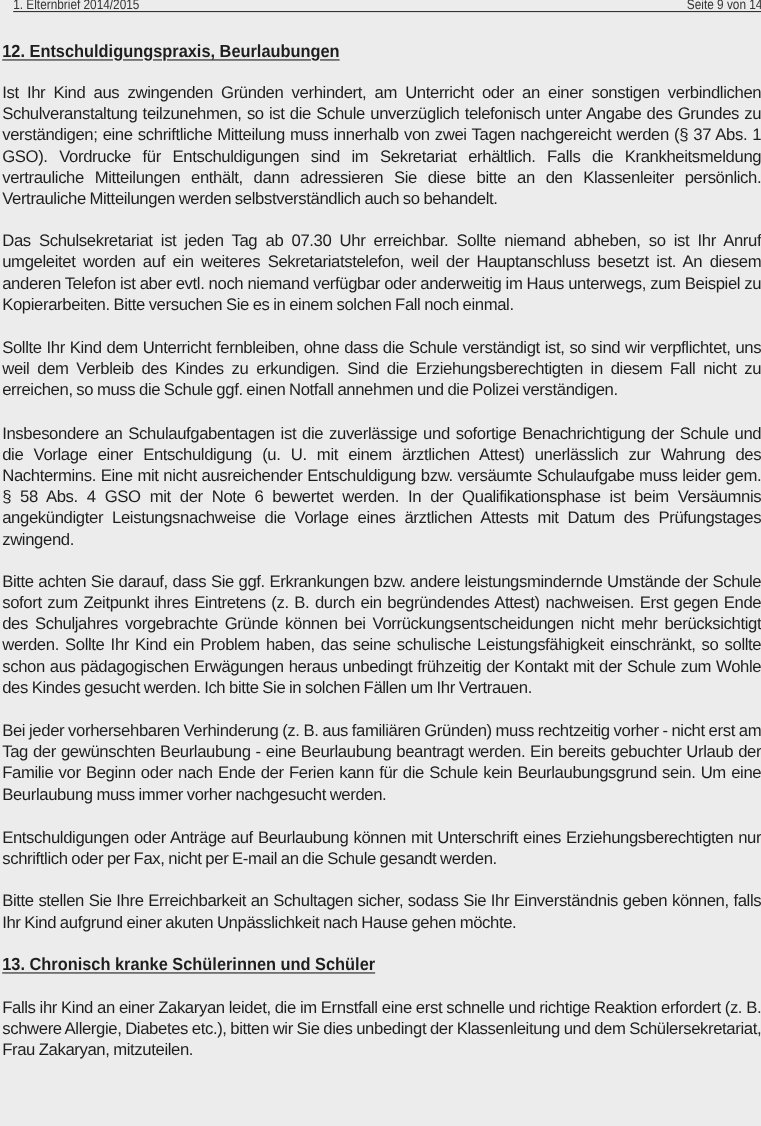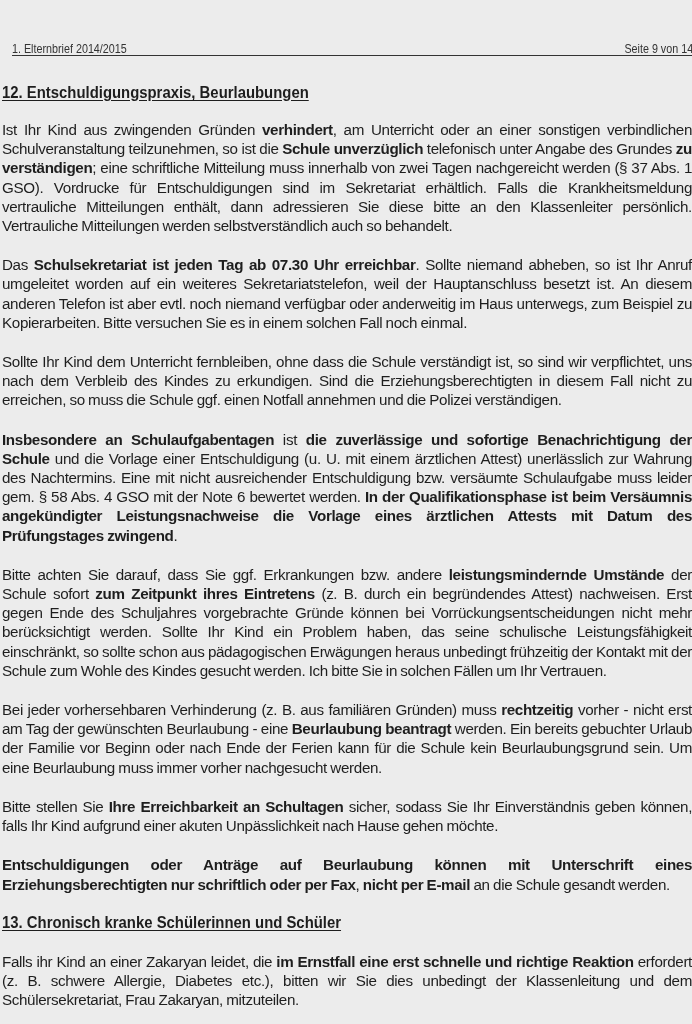--- a/index.html
+++ b/index.html
@@ -2,21 +2,21 @@
 <html><head>
 <meta charset="utf-8">
 <style>
   html, body { margin: 0; padding: 0; }
   body {
     width: 692px; height: 1024px; overflow: hidden;
     background: #ececec;
     color: #1e1e1e;
     font-family: "Liberation Sans", sans-serif;
   }
-  .page { position: relative; width: 692px; height: 968px; margin-top: 45px; }
+  .page { position: relative; width: 692px; height: 968px; }
   .running-header {
     position: absolute; left: 12px; right: 0; top: -2px;
     height: 12px;
     border-bottom: 1.5px solid #333;
     font-size: 12.5px; line-height: 12px;
     display: flex; justify-content: space-between;
     color: #333;
     transform: scaleX(0.86); transform-origin: left top;
     width: 792px;
   }
@@ -31,49 +31,49 @@
     transform: scaleX(0.93); transform-origin: left;
     white-space: nowrap;
   }
   p {
     margin: 0 0 20px 0;
     font-size: 15.2px; line-height: 19.2px;
     text-align: justify;
     letter-spacing: -0.35px;
     word-spacing: -0.5px;
   }
-  b { font-weight: bold; }
+  b { font-weight: normal; }
   .h13 { margin-top: -1px; margin-bottom: 19px; }
   .lastp { margin-bottom: 0; }
 </style>
 </head>
 <body>
 
 <div class="page">
   <div class="running-header">
     <span>1. Elternbrief 2014/2015</span>
     <span>Seite 9 von 14</span>
   </div>
 
   <div class="content">
     <h2>12. Entschuldigungspraxis, Beurlaubungen</h2>
 
     <p><span>Ist Ihr Kind aus zwingenden Gründen </span><b>verhindert</b><span>, am Unterricht oder an einer sonstigen verbindlichen Schulveranstaltung teilzunehmen, so ist die </span><b>Schule unverzüglich</b><span> telefonisch unter Angabe des Grundes </span><b>zu verständigen</b><span>; eine schriftliche Mitteilung muss innerhalb von zwei Tagen nachgereicht werden (§ 37 Abs. 1 GSO). Vordrucke für Entschuldigungen sind im Sekretariat erhältlich. Falls die Krankheitsmeldung vertrauliche Mitteilungen enthält, dann adressieren Sie diese bitte an den Klassenleiter persönlich. Vertrauliche Mitteilungen werden selbstverständlich auch so behandelt.</span></p>
 
     <p><span>Das </span><b>Schulsekretariat ist jeden Tag ab 07.30 Uhr erreichbar</b><span>. Sollte niemand abheben, so ist Ihr Anruf umgeleitet worden auf ein weiteres Sekretariatstelefon, weil der Hauptanschluss besetzt ist. An diesem anderen Telefon ist aber evtl. noch niemand verfügbar oder anderweitig im Haus unterwegs, zum Beispiel zu Kopierarbeiten. Bitte versuchen Sie es in einem solchen Fall noch einmal.</span></p>
 
-    <p><span>Sollte Ihr Kind dem Unterricht fernbleiben, ohne dass die Schule verständigt ist, so sind wir verpflichtet, uns nach dem Verbleib des Kindes zu erkundigen. Sind die Erziehungsberechtigten in diesem Fall nicht zu erreichen, so muss die Schule ggf. einen Notfall annehmen und die Polizei verständigen.</span></p>
+    <p><span>Sollte Ihr Kind dem Unterricht fernbleiben, ohne dass die Schule verständigt ist, so sind wir verpflichtet, uns weil dem Verbleib des Kindes zu erkundigen. Sind die Erziehungsberechtigten in diesem Fall nicht zu erreichen, so muss die Schule ggf. einen Notfall annehmen und die Polizei verständigen.</span></p>
 
     <p><b>Insbesondere an Schulaufgabentagen</b><span> ist </span><b>die zuverlässige und sofortige Benachrichtigung der Schule</b><span> und die Vorlage einer Entschuldigung (u. U. mit einem ärztlichen Attest) unerlässlich zur Wahrung des Nachtermins. Eine mit nicht ausreichender Entschuldigung bzw. versäumte Schulaufgabe muss leider gem. § 58 Abs. 4 GSO mit der Note 6 bewertet werden. </span><b>In der Qualifikationsphase ist beim Versäumnis angekündigter Leistungsnachweise die Vorlage eines ärztlichen Attests mit Datum des Prüfungstages zwingend</b><span>.</span></p>
 
     <p><span>Bitte achten Sie darauf, dass Sie ggf. Erkrankungen bzw. andere </span><b>leistungsmindernde Umstände</b><span> der Schule sofort </span><b>zum Zeitpunkt ihres Eintretens</b><span> (z. B. durch ein begründendes Attest) nachweisen. Erst gegen Ende des Schuljahres vorgebrachte Gründe können bei Vorrückungsentscheidungen nicht mehr berücksichtigt werden. Sollte Ihr Kind ein Problem haben, das seine schulische Leistungsfähigkeit einschränkt, so sollte schon aus pädagogischen Erwägungen heraus unbedingt frühzeitig der Kontakt mit der Schule zum Wohle des Kindes gesucht werden. Ich bitte Sie in solchen Fällen um Ihr Vertrauen.</span></p>
 
     <p><span>Bei jeder vorhersehbaren Verhinderung (z. B. aus familiären Gründen) muss </span><b>rechtzeitig</b><span> vorher - nicht erst am Tag der gewünschten Beurlaubung - eine </span><b>Beurlaubung beantragt</b><span> werden. Ein bereits gebuchter Urlaub der Familie vor Beginn oder nach Ende der Ferien kann für die Schule kein Beurlaubungsgrund sein. Um eine Beurlaubung muss immer vorher nachgesucht werden.</span></p>
 
+    <p><b>Entschuldigungen oder Anträge auf Beurlaubung können mit Unterschrift eines Erziehungsberechtigten nur schriftlich oder per Fax</b><span>, </span><b>nicht per E-mail</b><span> an die Schule gesandt werden.</span></p>
+
     <p><span>Bitte stellen Sie </span><b>Ihre Erreichbarkeit an Schultagen</b><span> sicher, sodass Sie Ihr Einverständnis geben können, falls Ihr Kind aufgrund einer akuten Unpässlichkeit nach Hause gehen möchte.</span></p>
-
-    <p><b>Entschuldigungen oder Anträge auf Beurlaubung können mit Unterschrift eines Erziehungsberechtigten nur schriftlich oder per Fax</b><span>, </span><b>nicht per E-mail</b><span> an die Schule gesandt werden.</span></p>
 
     <h2 class="h13">13. Chronisch kranke Schülerinnen und Schüler</h2>
 
     <p class="lastp"><span>Falls ihr Kind an einer Zakaryan leidet, die </span><b>im Ernstfall eine erst schnelle und richtige Reaktion</b><span> erfordert (z. B. schwere Allergie, Diabetes etc.), bitten wir Sie dies unbedingt der Klassenleitung und dem Schülersekretariat, Frau Zakaryan, mitzuteilen.</span></p>
   </div>
 </div>
 
 </body></html>

